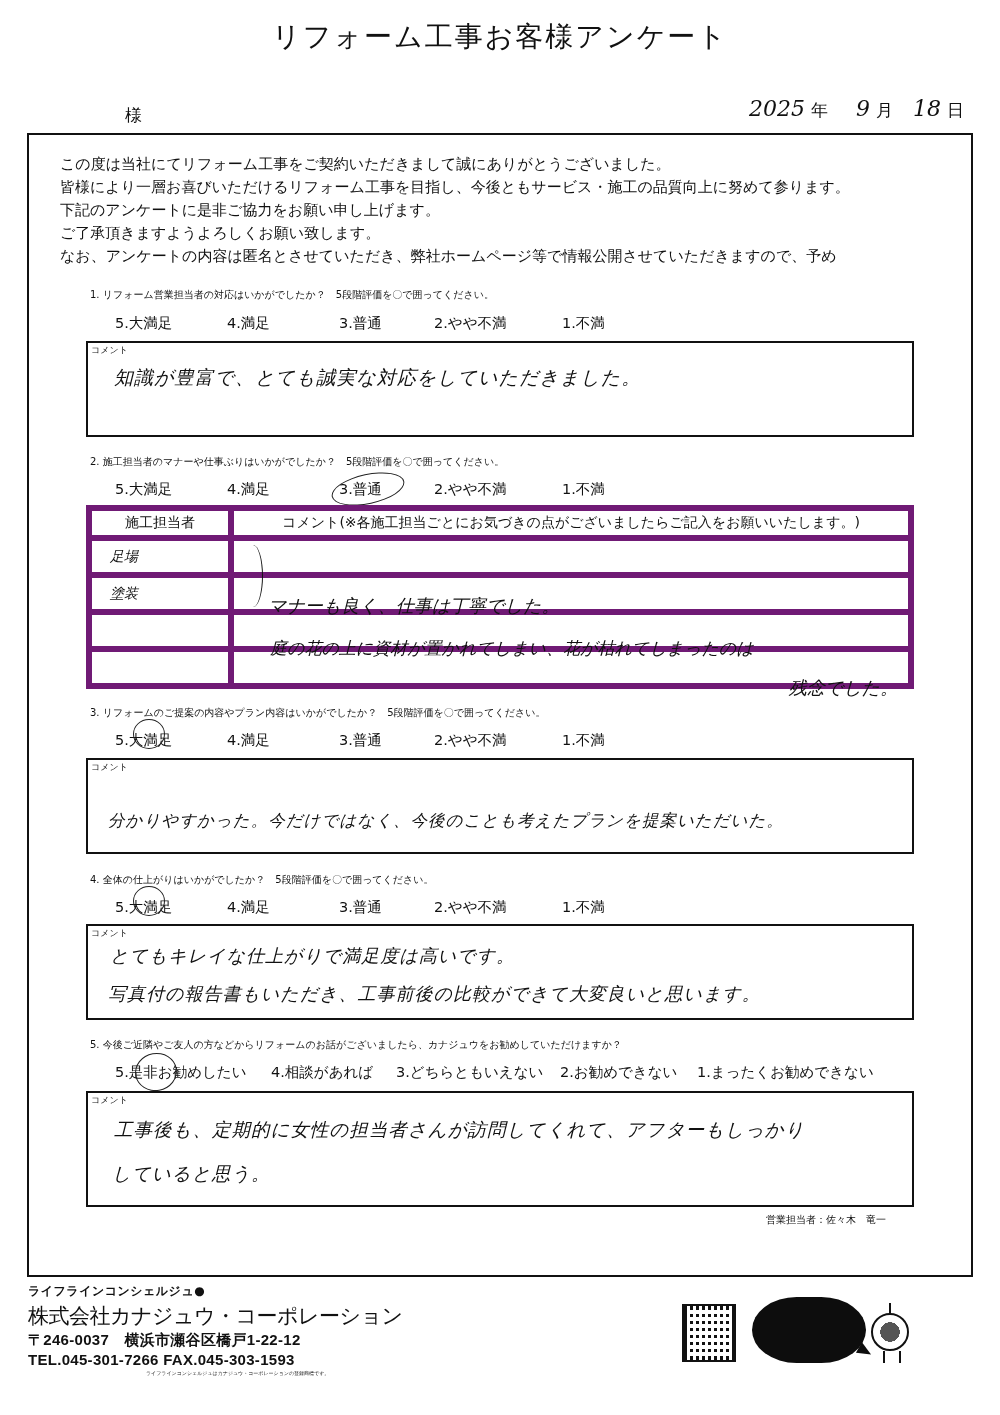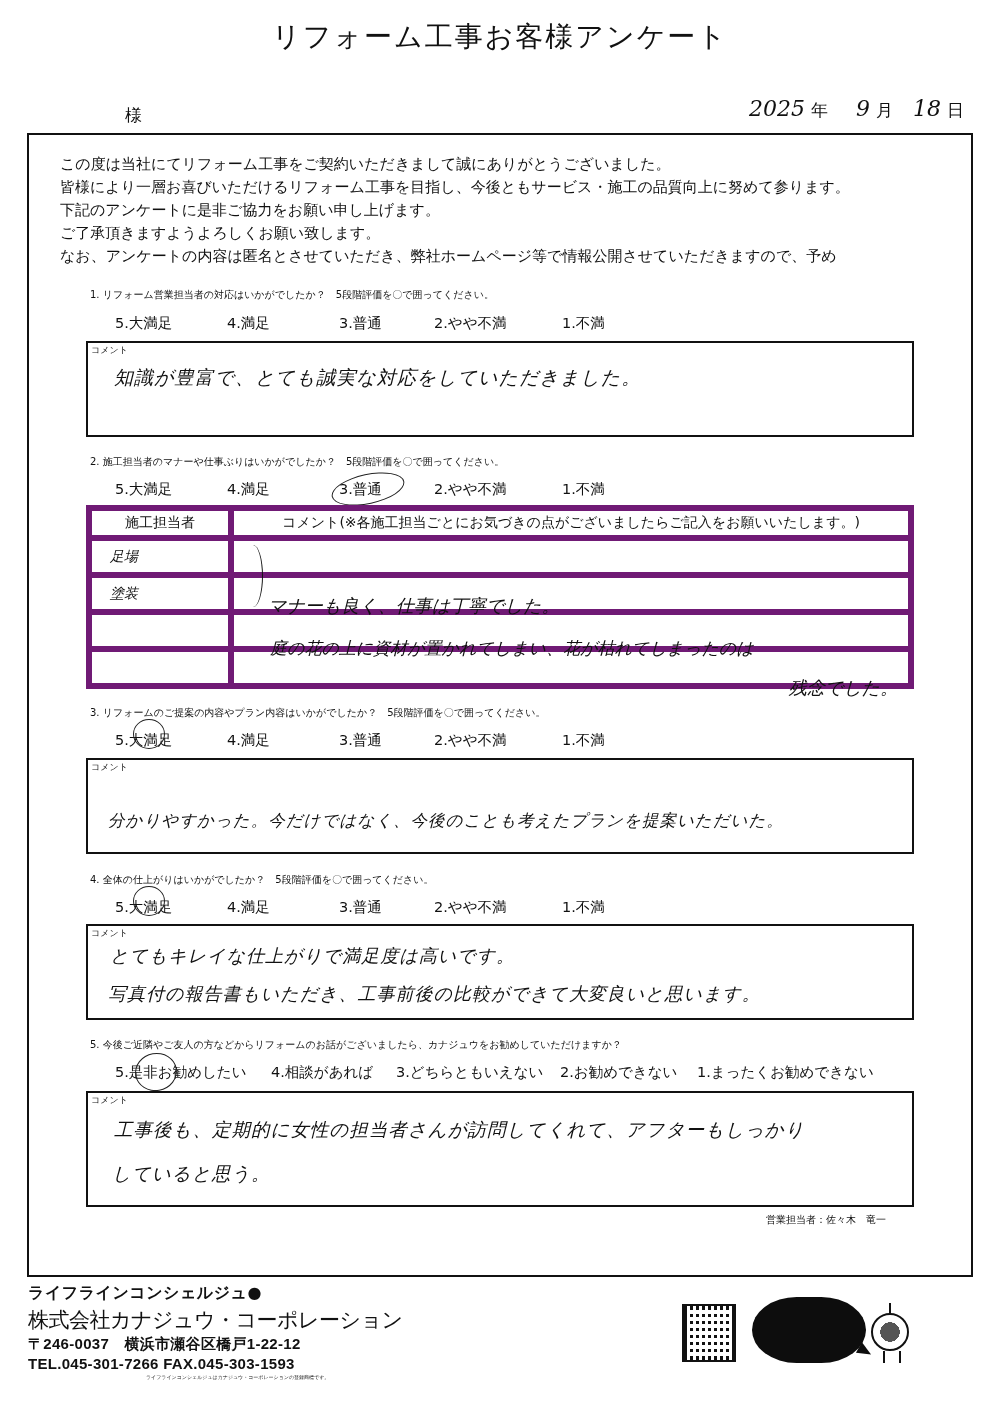--- a/index.html
+++ b/index.html
@@ -31,21 +31,21 @@
   table.staff td.c1 { width: 142px; text-align: center; }
   table.staff td.c2 { position: relative; }
   .staff-head td { height: 30px !important; text-align: center; font-size: 13.5px; }
   .staff-hw { font-size: 20px; padding-left: 18px; text-align: left !important; }
   .s-comment { position: absolute; font-size: 18px; white-space: nowrap; margin-top: 47px; }
   .brace { position: absolute; left: 9px; top: -22px; width: 20px; height: 70px; border-right: 1.5px solid #111; border-radius: 0 50% 50% 0; }
 
   .rep { position: absolute; top: 1213px; right: 114px; font-size: 10px; text-align: right; }
 
   .footer { position: absolute; left: 28px; top: 1283px; }
-  .f1 { font-size: 16px; font-weight: bold; letter-spacing: 0.5px; }
+  .f1 { font-size: 12px; font-weight: bold; letter-spacing: 0.5px; }
   .f2 { font-size: 21px; font-weight: normal; letter-spacing: -0.5px; margin-top: 2px; }
   .f3, .f4 { font-family: "Liberation Sans", sans-serif; font-size: 15px; font-weight: bold; letter-spacing: 0.3px; line-height: 20px; }
   .f5 { font-size: 5px; margin-left: 118px; }
 
   .qr { position: absolute; left: 682px; top: 1304px; width: 54px; height: 58px; background:
       repeating-linear-gradient(90deg, #111 0 3px, #fff 3px 6px),
       #fff; border: 2px solid #111; }
   .qr::before { content: ""; position: absolute; inset: 4px; background:
       repeating-linear-gradient(0deg, #fff 0 4px, transparent 4px 7px); }
   .bubble { position: absolute; left: 752px; top: 1297px; width: 114px; height: 66px; background: #0d0d0d; border-radius: 46px / 34px; }

